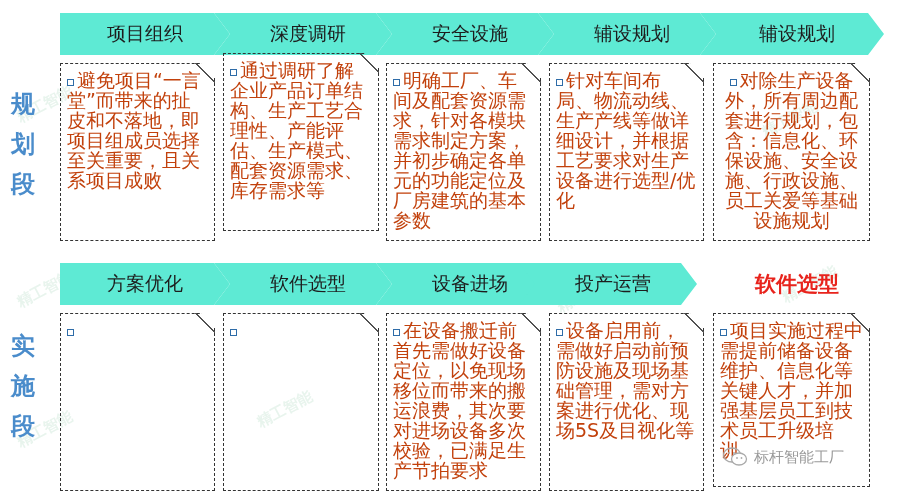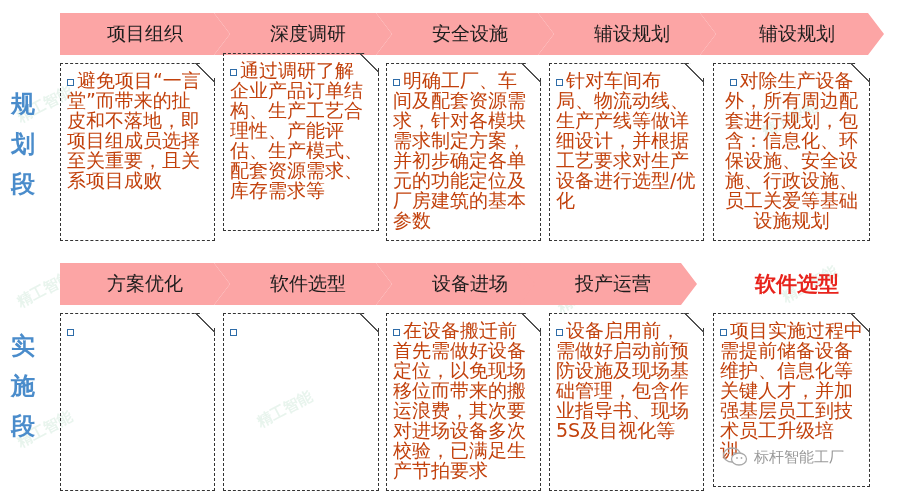--- a/index.html
+++ b/index.html
@@ -13,21 +13,21 @@
     transform:rotate(-28deg); opacity:0.7; pointer-events:none; white-space:nowrap;
   }
   .stage-label {
     position:absolute; left:8px; width:30px;
     color:#4a8ccb; font-weight:bold; font-size:24px; line-height:40px;
     text-align:center;
   }
   .stage-label span { display:block; }
   .chev {
     position:absolute; height:42px;
-    background:#fca5a5;
+    background:#5eead4;
     display:flex; align-items:center; justify-content:center;
     font-size:19px; color:#1d1d1d;
   }
   .chev.first { clip-path:polygon(0 0, calc(100% - 16px) 0, 100% 50%, calc(100% - 16px) 100%, 0 100%); }
   .chev.mid { clip-path:polygon(0 0, calc(100% - 16px) 0, 100% 50%, calc(100% - 16px) 100%, 0 100%, 16px 50%); }
   .chev .lbl { padding-left:10px; }
   .chev.first .lbl { padding-left:0; }
   .chev.red-label { background:transparent; clip-path:none; }
   .chev.red-label .lbl { color:#e8231c; font-weight:bold; font-size:21px; }
   .box {
@@ -112,21 +112,21 @@
 <div class="chev mid" style="left:519px;top:263px;width:178px;font-family:Liberation Mono, monospace;">
     <span class="lbl">投产运营</span>
   </div>
 <div class="chev red-label" style="left:700px;top:263px;width:184px;">
     <span class="lbl">软件选型</span>
   </div>
 
 <div class="box" style="left:60px;top:313px;width:155px;height:178px;"><div class="corner"></div><span class="bullet"></span></div>
 <div class="box" style="left:223px;top:313px;width:156px;height:178px;"><div class="corner"></div><span class="bullet"></span></div>
 <div class="box" style="left:386px;top:313px;width:155px;height:178px;"><div class="corner"></div><span class="bullet"></span><span class="text">在设备搬迁前首先需做好设备定位，以免现场移位而带来的搬运浪费，其次要对进场设备多次校验，已满足生产节拍要求</span></div>
-<div class="box" style="left:549px;top:313px;width:155px;height:178px;"><div class="corner"></div><span class="bullet"></span><span class="text">设备启用前，需做好启动前预防设施及现场基础管理，包含作业指导书、现场5S及目视化等</span></div>
+<div class="box" style="left:549px;top:313px;width:155px;height:178px;"><div class="corner"></div><span class="bullet"></span><span class="text">设备启用前，需做好启动前预防设施及现场基础管理，需对方案进行优化、现场5S及目视化等</span></div>
 <div class="box" style="left:713px;top:313px;width:157px;height:174px;"><div class="corner"></div><span class="bullet"></span><span class="text">项目实施过程中需提前储备设备维护、信息化等关键人才，并加强基层员工到技术员工升级培训。</span></div>
 
 <div class="footer-brand">
   <span class="wechat">
     <svg width="26" height="22" viewBox="0 0 26 22">
       <ellipse cx="10" cy="9" rx="8.5" ry="7" fill="none" stroke="#aaa" stroke-width="1.3"></ellipse>
       <ellipse cx="17" cy="13" rx="7.5" ry="6" fill="#fff" stroke="#aaa" stroke-width="1.3"></ellipse>
       <circle cx="7" cy="7" r="1" fill="#aaa"></circle>
         <circle cx="12" cy="7" r="1" fill="#aaa"></circle>
       <circle cx="15" cy="12" r="0.9" fill="#aaa"></circle>

